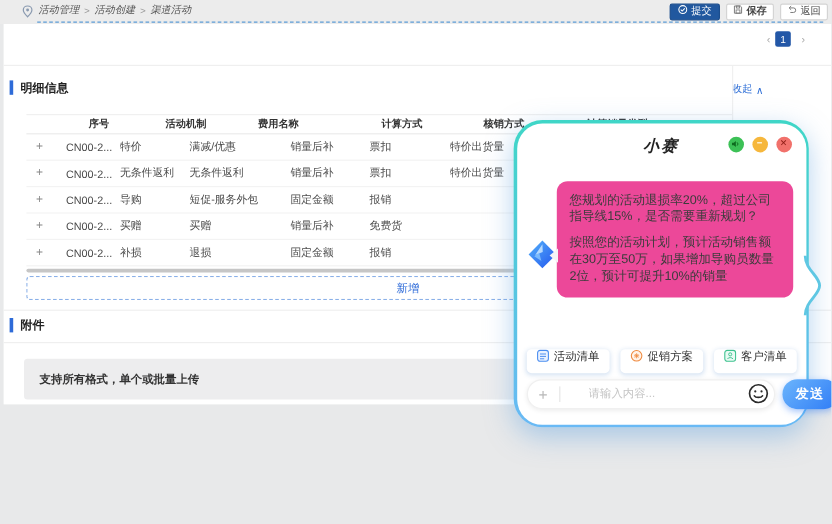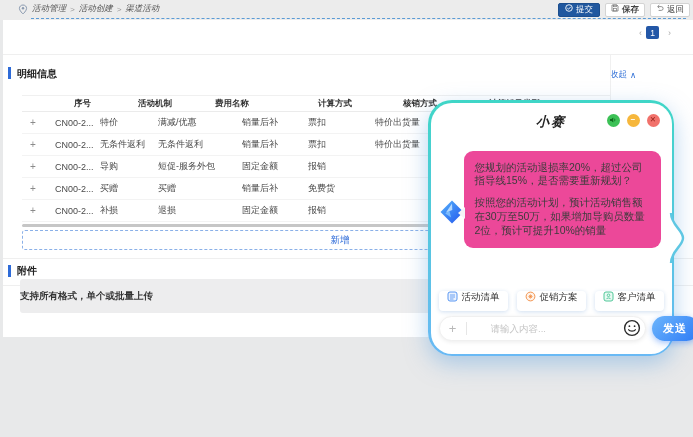--- a/index.html
+++ b/index.html
@@ -40,22 +40,22 @@
           height:22px; border-bottom:1px solid #f3f3f3; font-size:9px; color:#4a4a4a; }
   .trow.head { height:16px; font-weight:bold; color:#333; border-bottom:1px solid #ebebeb; font-size:8.5px;gap:19px; }
   .tcell { padding-left:5px; white-space:nowrap; overflow:hidden; }
   .expand { color:#8a8a8a; font-size:10px; padding-left:8px; cursor:pointer; }
   .tline-right { position:absolute; left:610px; top:55px; width:1px; height:166px; background:#f0f0f0; }
   .hscroll { position:absolute; left:22px; top:224px; width:584px; height:3px; background:#c6c6c6; border-radius:2px; cursor:pointer; }
 
   .addbox { position:absolute; left:22px; top:230px; width:636px; height:20px; border:1px dashed #8ab0e8; border-radius:3px;
             display:flex; align-items:center; justify-content:center; font-size:9.5px; color:#2e6bd8; cursor:pointer; background:#fff; }
 
-  .uploadbox { position:absolute; left:20px; top:279px; width:638px; height:34px; background:#ededee; border-radius:3px;
-               display:flex; align-items:center; font-size:9.5px; font-weight:bold; color:#333; cursor:pointer; }
+  .uploadbox { position:absolute; left:20px; top:299px; width:638px; height:34px; background:#ededee; border-radius:3px;
+               display:flex; align-items:center; padding-left:13px; font-size:9.5px; font-weight:bold; color:#333; cursor:pointer; }
 
   
   .assistant { position:absolute; left:428px; top:100px; width:246px; height:256px; border-radius:24px; padding:2.5px;
                background:linear-gradient(180deg,#3fd6c7,#69b9f5); box-shadow:0 8px 22px rgba(110,170,225,.5); }
   .assist-inner { position:relative; width:100%; height:100%; background:#fff; border-radius:21px; }
   .assist-title { position:absolute; left:0; top:10px; width:100%; text-align:center; font-size:13px; font-weight:bold;
                   letter-spacing:2px; color:#222;font-style:italic; }
   .winctl { position:absolute; top:11px; right:12px; display:flex; gap:7px; }
   .ctl { width:13px; height:13px; border-radius:50%; display:flex; align-items:center; justify-content:center; cursor:pointer;
          font-size:8px; line-height:1; }

